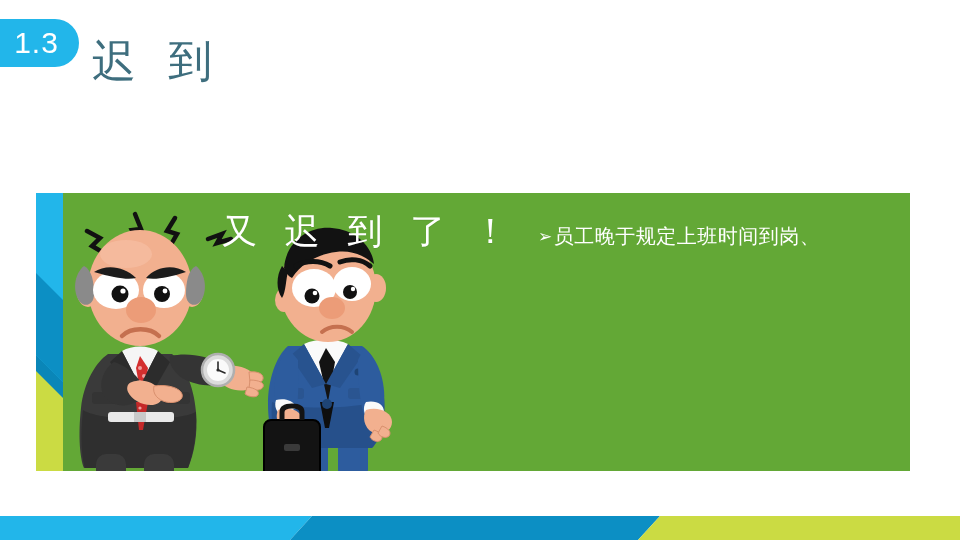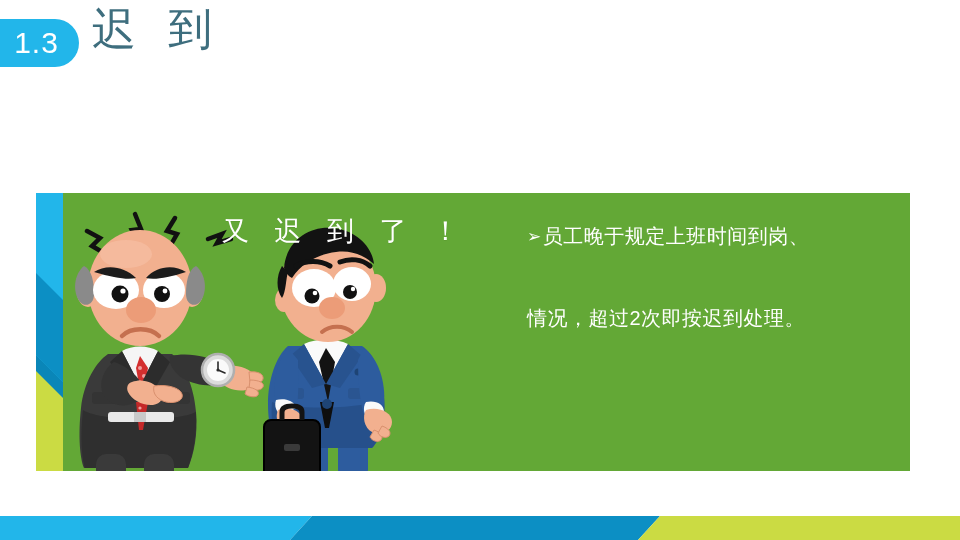--- a/index.html
+++ b/index.html
@@ -15,21 +15,21 @@
     position:absolute;left:0;top:19px;width:79px;height:48px;
     background:#22B6EA;
     border-radius:0 26px 26px 0;
     display:flex;align-items:center;justify-content:center;
   }
   .badge-text{
     color:#ffffff;font-size:30px;line-height:1;letter-spacing:1px;
     font-weight:400;padding-right:6px;
   }
   .page-title{
-    position:absolute;left:92px;top:0;
+    position:absolute;left:92px;top:32px;
     color:#3E6E7E;font-size:44px;line-height:58px;letter-spacing:10px;
     font-weight:400;white-space:nowrap;
   }
 
   
   .panel{
     position:absolute;left:36px;top:193px;width:874px;height:278px;
   }
   .panel-green{
     position:absolute;left:27px;top:0;width:847px;height:278px;
@@ -42,31 +42,31 @@
 
   
   .illus{
     position:absolute;left:36px;top:196px;width:420px;height:302px;
   }
   .illus svg{display:block;}
 
   
   .speech{
     position:absolute;left:222px;top:214px;
-    color:#ffffff;font-size:27px;line-height:34px;letter-spacing:9px;
+    color:#ffffff;font-size:35px;line-height:34px;letter-spacing:9px;
     white-space:nowrap;font-weight:400;
     text-shadow:0 1px 0 rgba(0,0,0,.06);
   }
 
   
   .bullets{
     position:absolute;left:527px;top:218px;width:360px;
     color:#ffffff;
   }
-  .bullet-group{margin:0 0 44px 0;}
+  .bullet-group{margin:0 0 44px 11px;}
   .bullet-group:last-child{margin-bottom:0;}
   .bullet-line{
     font-size:20px;line-height:37px;white-space:nowrap;
     letter-spacing:.5px;
   }
   .bullet-line.first{text-indent:0;}
   .bullet-marker{
     font-size:17px;margin-right:1px;display:inline-block;
     transform:translateY(-1px);
   }
@@ -289,23 +289,20 @@
 
   <div class="bullets">
 
     <div class="bullet-group">
       <div class="bullet-line first">
         <span class="bullet-marker">➢</span><span>员工晚于规定上班时间到岗、</span>
       </div>
     </div>
 
     <div class="bullet-group">
-      <div class="bullet-line">
-        <span>情况，超过2次即按迟到处理。</span>
-      </div>
     </div>
 
   </div>
 
   <div class="bottom-bar">
     <svg width="960" height="24" viewBox="0 0 960 24" xmlns="http://www.w3.org/2000/svg">
       <polygon points="0,0 312,0 290,24 0,24" fill="#22B6EA"></polygon>
       <polygon points="312,0 660,0 638,24 290,24" fill="#0C8FC4"></polygon>
       <polygon points="660,0 960,0 960,24 638,24" fill="#CBDB43"></polygon>
     </svg>

